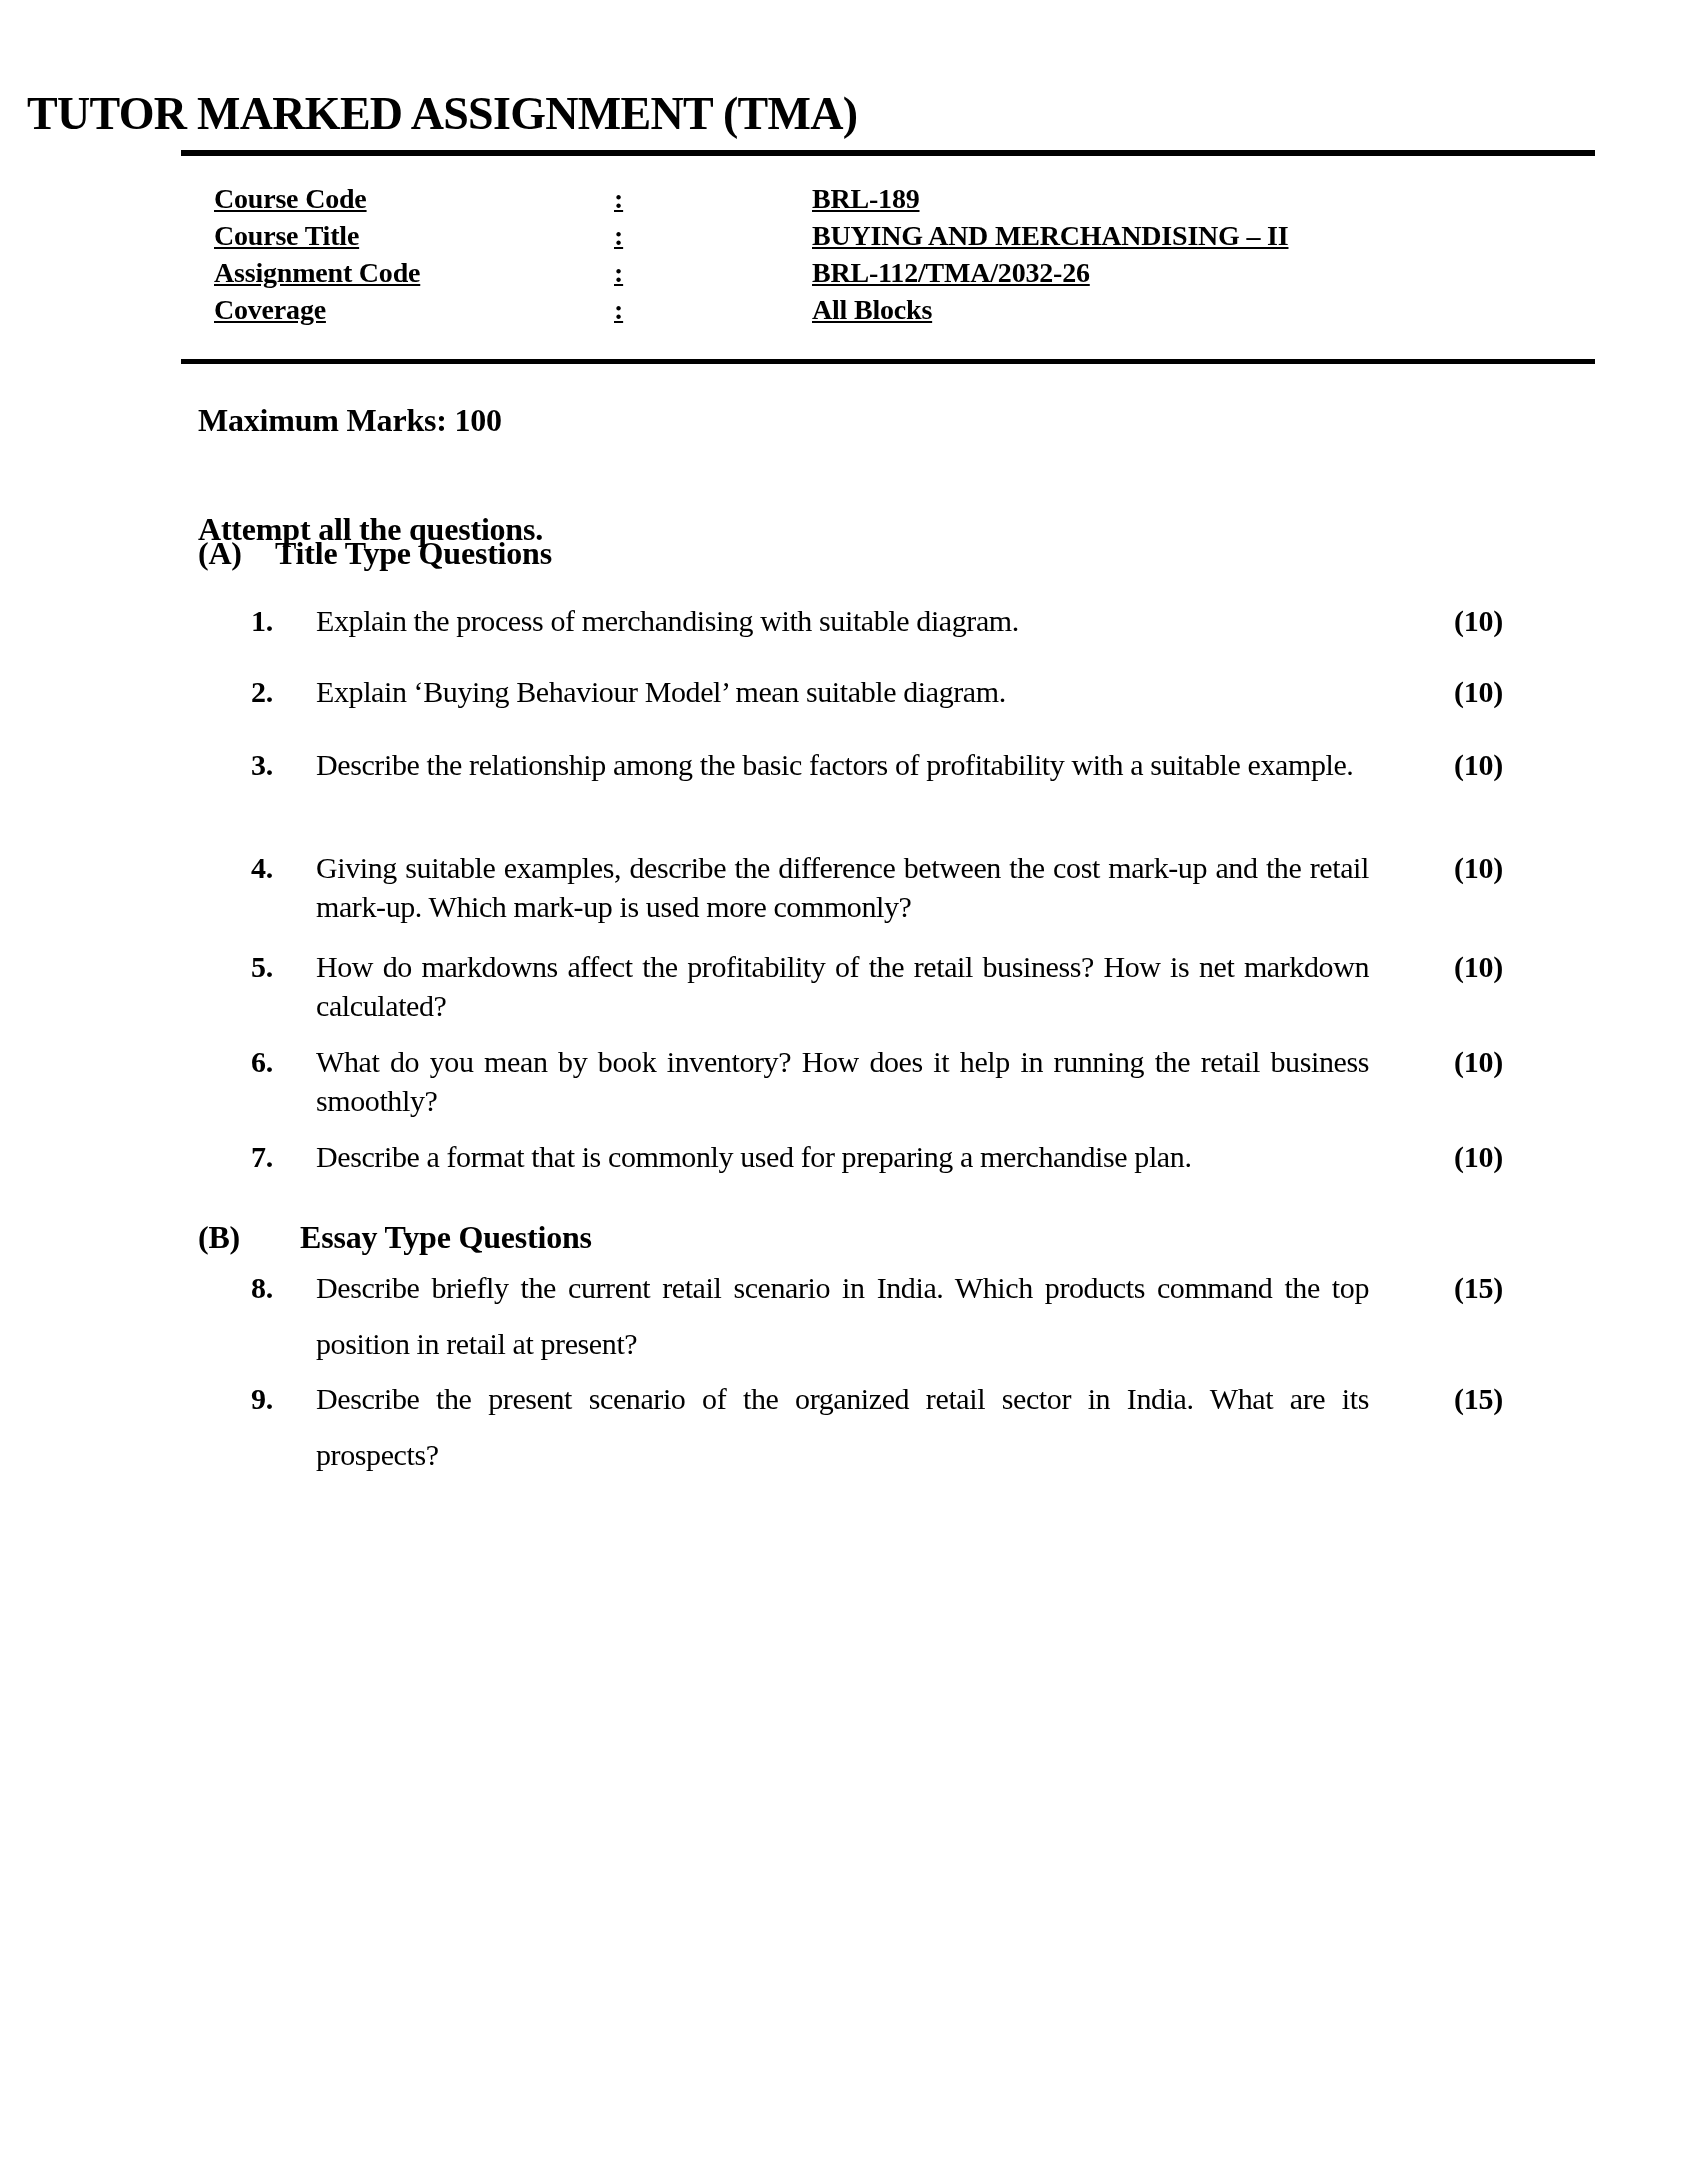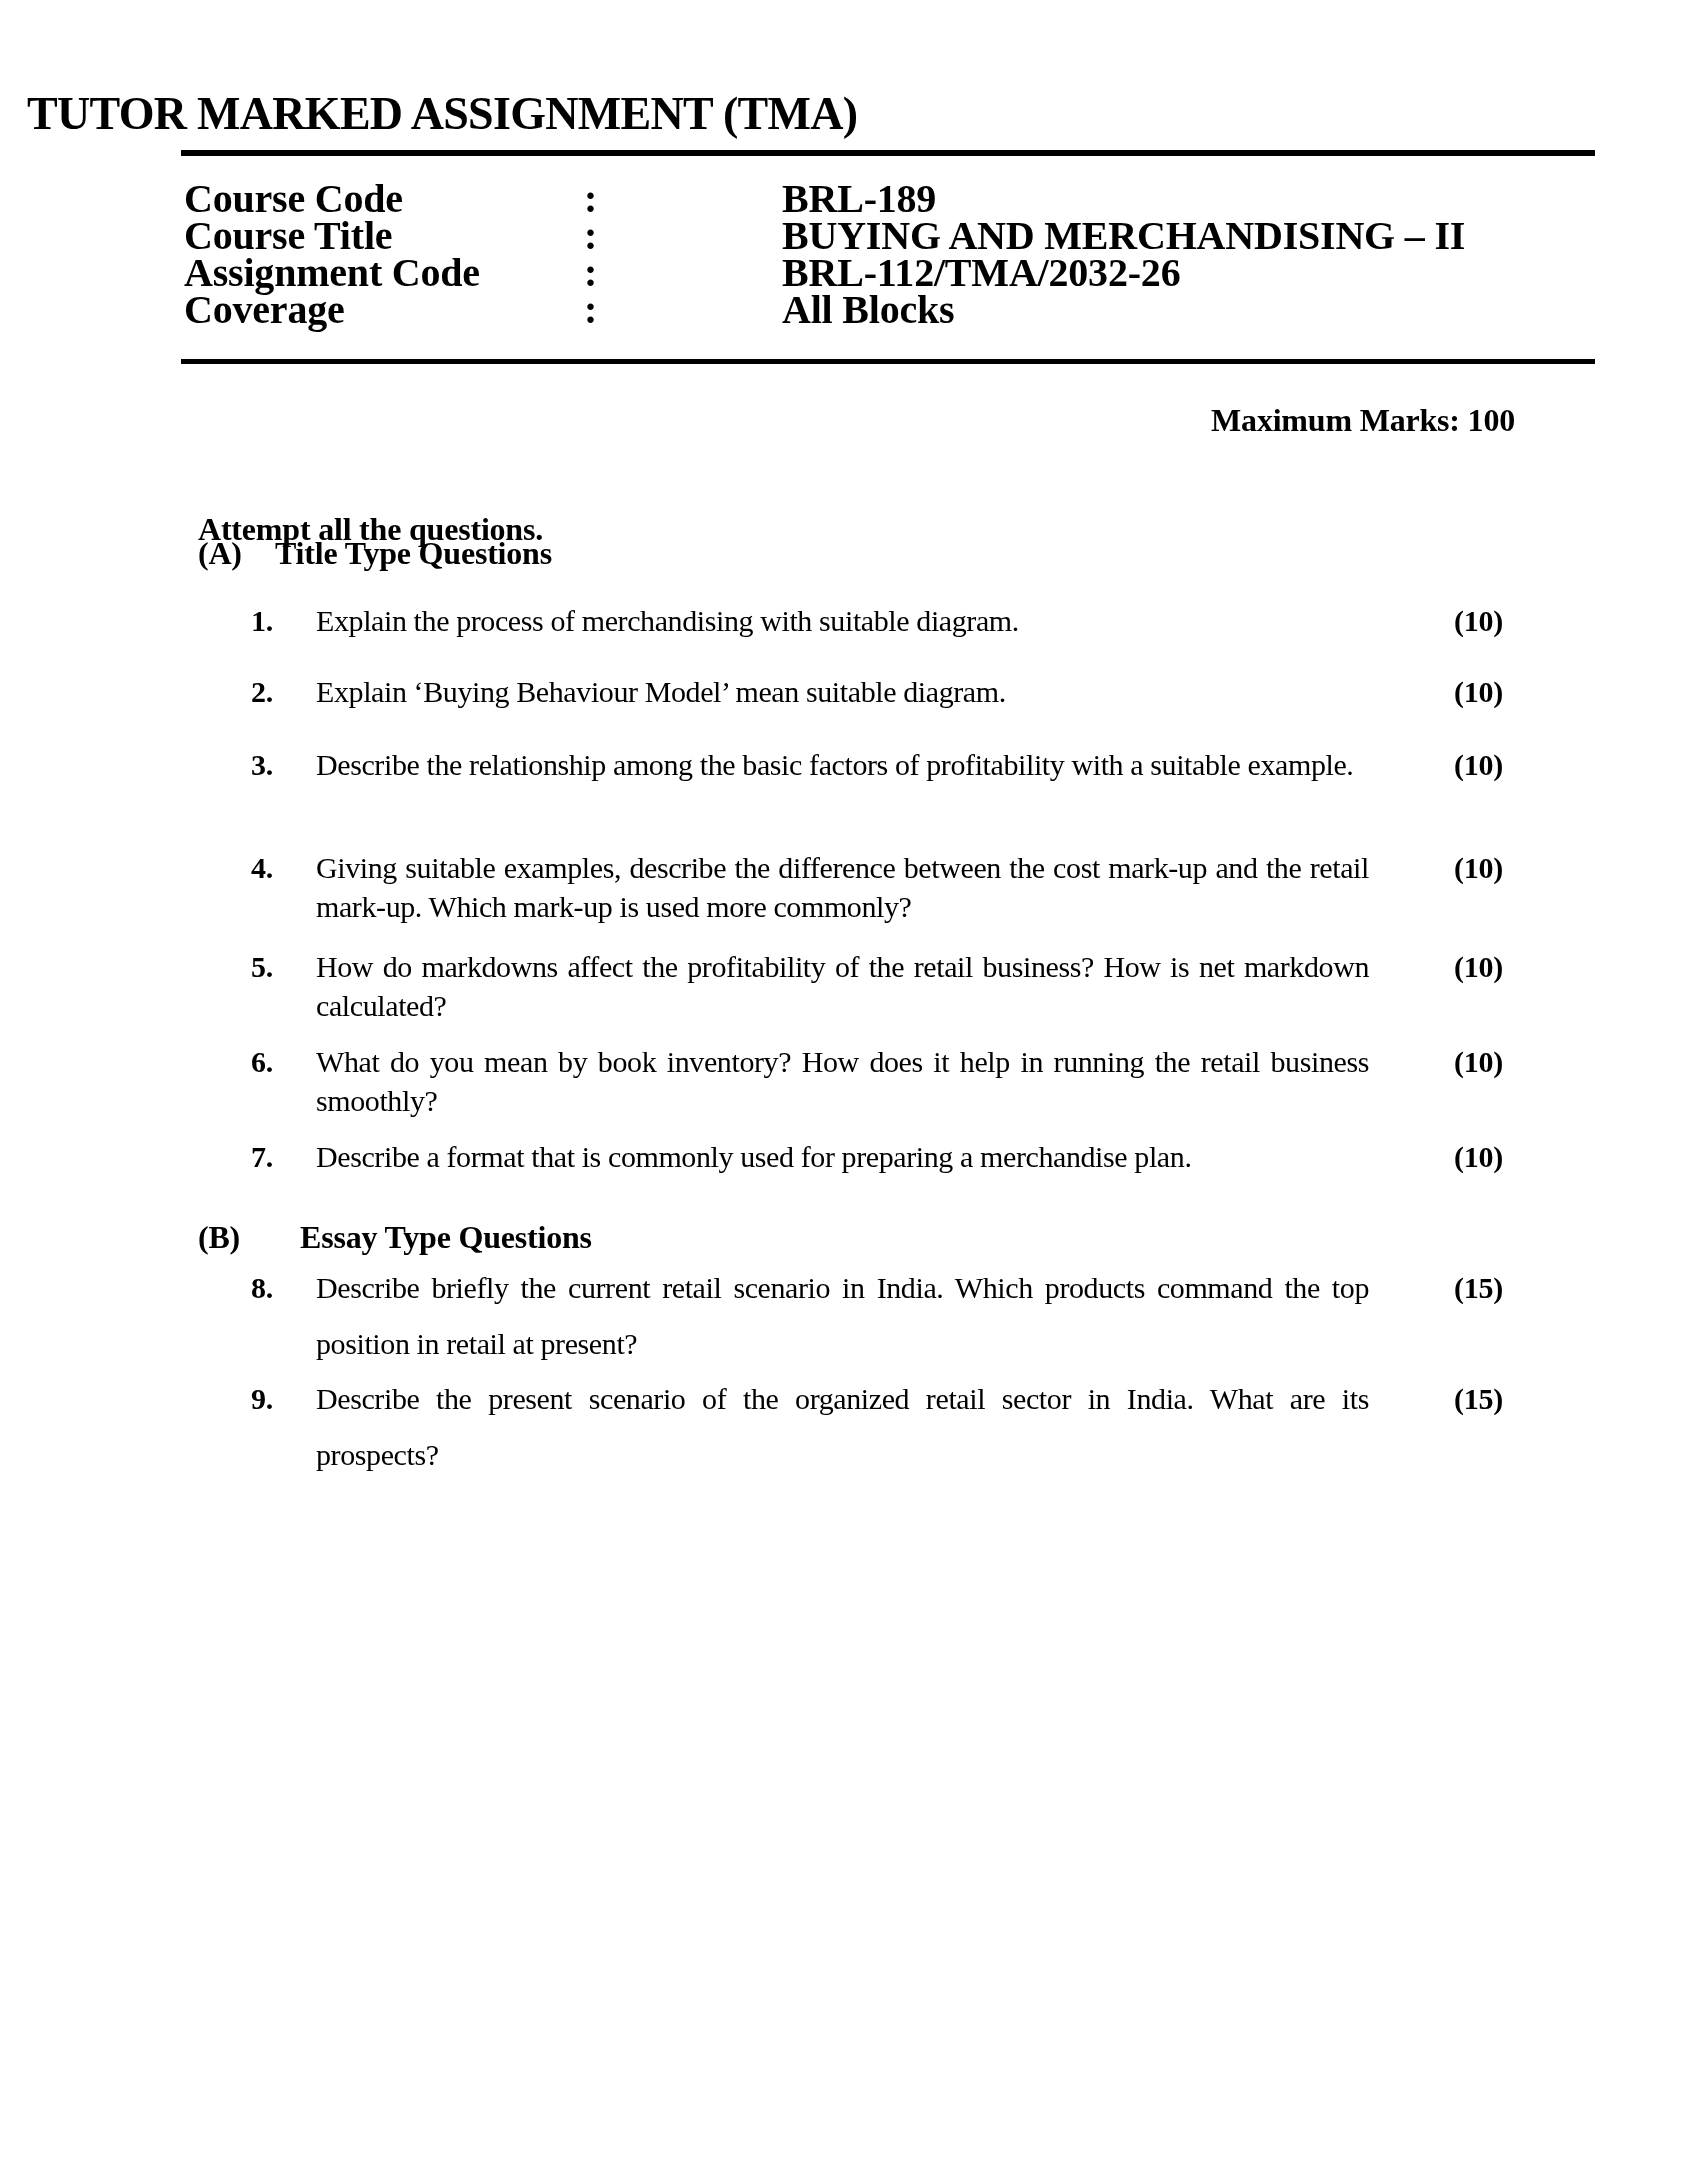--- a/index.html
+++ b/index.html
@@ -34,37 +34,38 @@
     left: 181px;
     width: 1414px;
     background: #000000;
   }
   .rule-top { top: 150px; height: 6px; }
   .rule-mid { top: 359px; height: 5.3px; }
 
   .info-block {
     position: absolute;
     top: 180px;
-    left: 184px;
+    left: 214px;
     width: 1317px;
-    font-size: 40px;
-    font-weight: 700;
-    line-height: 37px;
+    font-size: 28px;
+    font-weight: 700;
+    line-height: 37px;
+    text-decoration: underline;
   }
   .info-row { display: flex; }
   .info-label { width: 400px; }
   .info-colon { width: 198px; }
   .info-value { flex: 1; }
 
   .max-marks {
     position: absolute;
     top: 402px;
     left: 198px;
     width: 1317px;
-    text-align: right;
+    text-align: left;
     font-size: 32px;
     font-weight: 700;
     line-height: 37px;
   }
   .attempt-note {
     position: absolute;
     top: 471px;
     left: 198px;
     font-size: 32px;
     font-weight: 700;

